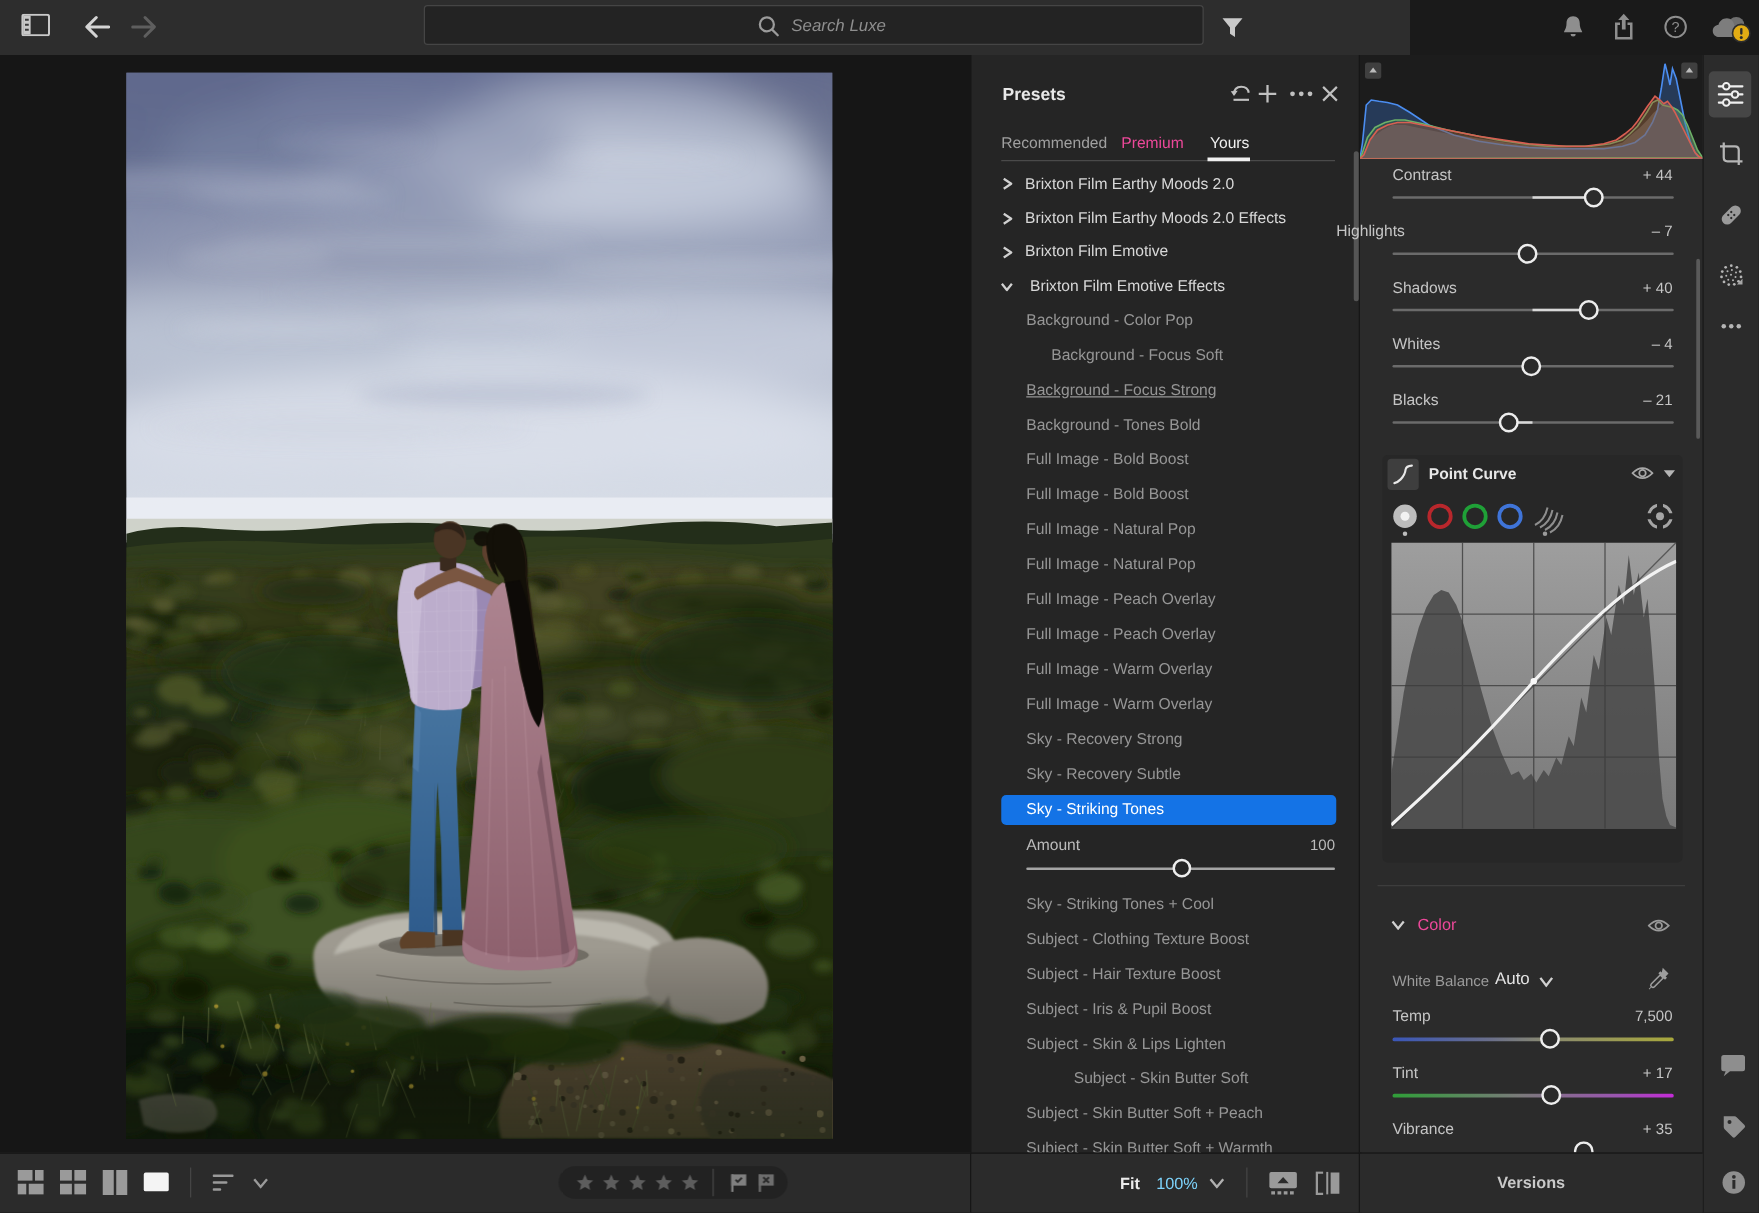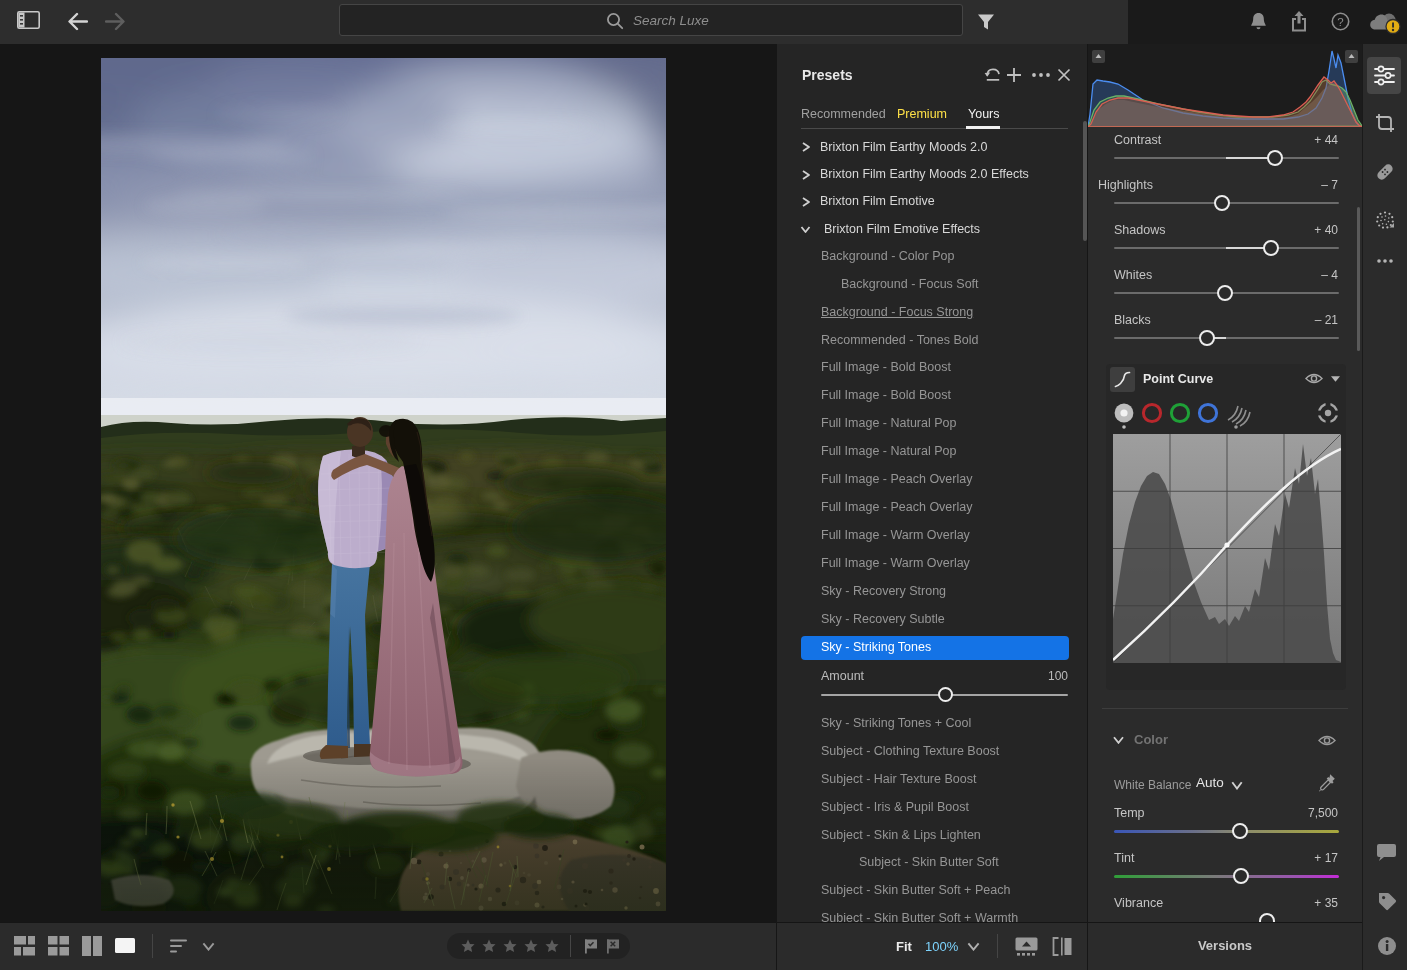--- a/index.html
+++ b/index.html
@@ -878,21 +878,21 @@
 </svg>
 <svg class="abs" style="left:1031px;top:72px" width="20" height="6" viewBox="0 0 20 6">
   <circle cx="3" cy="3" r="1.9" fill="#c0c0c0"></circle>
     <circle cx="10" cy="3" r="1.9" fill="#c0c0c0"></circle>
     <circle cx="17" cy="3" r="1.9" fill="#c0c0c0"></circle>
 </svg>
 <svg class="abs" style="left:1057px;top:68px" width="14" height="14" viewBox="0 0 14 14">
   <path d="M1.5 1.5 L12.5 12.5 M12.5 1.5 L1.5 12.5" stroke="#c0c0c0" stroke-width="1.7"></path>
 </svg>
 <div class="abs" style="left:801px;top:107px;color:#a0a0a0;font-size:12.5px;">Recommended</div>
-<div class="abs" style="left:897px;top:107px;color:#fde047;font-size:12.5px;text-align:center;">Premium</div>
+<div class="abs" style="left:897px;top:107px;color:#ec4899;font-size:12.5px;text-align:center;">Premium</div>
 <div class="abs" style="left:968px;top:107px;color:#f0f0f0;font-size:12.5px;">Yours</div>
 <div class="abs" style="left:801px;top:128px;width:267px;height:1px;background:#4a4a4a;"></div>
 <div class="abs" style="left:966px;top:126px;width:34px;height:2.5px;background:#f0f0f0;"></div>
 <div class="abs" style="left:1083px;top:121px;width:4px;height:120px;background:#555555;border-radius:2px;"></div>
 <svg class="abs" style="left:801px;top:142px" width="10" height="10" viewBox="0 0 10 10">
     <path d="M2 1 L8 5 L2 9" fill="none" stroke="#d0d0d0" stroke-width="1.8" stroke-linejoin="round"></path>
   </svg>
 <div class="abs" style="left:820px;top:140.0px;color:#d8d8d8;font-size:12.5px;text-align:right;">Brixton Film Earthy Moods 2.0</div>
 <svg class="abs" style="left:801px;top:170px" width="10" height="10" viewBox="0 0 10 10">
     <path d="M2 1 L8 5 L2 9" fill="none" stroke="#d0d0d0" stroke-width="1.8" stroke-linejoin="round"></path>
@@ -902,21 +902,21 @@
     <path d="M2 1 L8 5 L2 9" fill="none" stroke="#d0d0d0" stroke-width="1.8" stroke-linejoin="round"></path>
   </svg>
 <div class="abs" style="left:820px;top:194.4px;color:#d8d8d8;font-size:12.5px;">Brixton Film Emotive</div>
 <svg class="abs" style="left:800px;top:224px" width="11" height="11" viewBox="0 0 11 11">
     <path d="M1.5 3 L5.5 8 L9.5 3" fill="none" stroke="#d0d0d0" stroke-width="1.8" stroke-linejoin="round"></path>
   </svg>
 <div class="abs" style="left:824px;top:221.6px;color:#d8d8d8;font-size:12.5px;">Brixton Film Emotive Effects</div>
 <div class="abs" style="left:821px;top:248.8px;color:#969696;font-size:12.5px;">Background - Color Pop</div>
 <div class="abs" style="left:821px;top:276.7px;color:#969696;font-size:12.5px;margin-left:20px;">Background - Focus Soft</div>
 <div class="abs" style="left:821px;top:304.6px;color:#969696;font-size:12.5px;text-decoration:underline;">Background - Focus Strong</div>
-<div class="abs" style="left:821px;top:332.5px;color:#969696;font-size:12.5px;">Recommended - Tones Bold</div>
+<div class="abs" style="left:821px;top:332.5px;color:#969696;font-size:12.5px;">Background - Tones Bold</div>
 <div class="abs" style="left:821px;top:360.4px;color:#969696;font-size:12.5px;">Full Image - Bold Boost</div>
 <div class="abs" style="left:821px;top:388.3px;color:#969696;font-size:12.5px;">Full Image - Bold Boost</div>
 <div class="abs" style="left:821px;top:416.2px;color:#969696;font-size:12.5px;">Full Image - Natural Pop</div>
 <div class="abs" style="left:821px;top:444.1px;color:#969696;font-size:12.5px;">Full Image - Natural Pop</div>
 <div class="abs" style="left:821px;top:472.0px;color:#969696;font-size:12.5px;">Full Image - Peach Overlay</div>
 <div class="abs" style="left:821px;top:499.9px;color:#969696;font-size:12.5px;">Full Image - Peach Overlay</div>
 <div class="abs" style="left:821px;top:527.8px;color:#969696;font-size:12.5px;">Full Image - Warm Overlay</div>
 <div class="abs" style="left:821px;top:555.7px;color:#969696;font-size:12.5px;">Full Image - Warm Overlay</div>
 <div class="abs" style="left:821px;top:583.6px;color:#969696;font-size:12.5px;">Sky - Recovery Strong</div>
 <div class="abs" style="left:821px;top:611.5px;color:#969696;font-size:12.5px;">Sky - Recovery Subtle</div>
@@ -944,21 +944,21 @@
   <rect x="4" y="6" width="13" height="13" rx="2" fill="#3f3f3f"></rect>
   <path d="M7.5 14 L10.5 10 L13.5 14 Z" fill="#bbbbbb"></path>
   <rect x="257" y="6" width="13" height="13" rx="2" fill="#3f3f3f"></rect>
   <path d="M260.5 14 L263.5 10 L266.5 14 Z" fill="#bbbbbb"></path>
 </svg>
 <div class="abs" style="left:1114px;top:133px;color:#c5c5c5;font-size:12.5px;">Contrast</div>
 <div class="abs" style="left:1280px;top:133px;width:58px;text-align:right;color:#c5c5c5;font-size:12px;">+ 44</div>
 <div class="abs" style="left:1114px;top:157px;width:225px;height:2px;background:#6b6b6b;border-radius:1px;"></div>
 <div class="abs" style="left:1226px;top:157px;width:49px;height:2px;background:#d8d8d8;"></div>
 <div class="abs" style="left:1267px;top:150px;width:16px;height:16px;border:2px solid #ededed;border-radius:50%;background:#2b2b2b;"></div>
-<div class="abs" style="left:1098px;top:178px;color:#c5c5c5;font-size:12.5px;">Highlights</div>
+<div class="abs" style="left:1069px;top:178px;color:#c5c5c5;font-size:12.5px;">Highlights</div>
 <div class="abs" style="left:1280px;top:178px;width:58px;text-align:right;color:#c5c5c5;font-size:12px;">– 7</div>
 <div class="abs" style="left:1114px;top:202px;width:225px;height:2px;background:#6b6b6b;border-radius:1px;"></div>
 <div class="abs" style="left:1222px;top:202px;width:4px;height:2px;background:#d8d8d8;"></div>
 <div class="abs" style="left:1214px;top:195px;width:16px;height:16px;border:2px solid #ededed;border-radius:50%;background:#2b2b2b;"></div>
 <div class="abs" style="left:1114px;top:223px;color:#c5c5c5;font-size:12.5px;">Shadows</div>
 <div class="abs" style="left:1280px;top:223px;width:58px;text-align:right;color:#c5c5c5;font-size:12px;">+ 40</div>
 <div class="abs" style="left:1114px;top:247px;width:225px;height:2px;background:#6b6b6b;border-radius:1px;"></div>
 <div class="abs" style="left:1226px;top:247px;width:45px;height:2px;background:#d8d8d8;"></div>
 <div class="abs" style="left:1263px;top:240px;width:16px;height:16px;border:2px solid #ededed;border-radius:50%;background:#2b2b2b;"></div>
 <div class="abs" style="left:1114px;top:268px;color:#c5c5c5;font-size:12.5px;">Whites</div>
@@ -1024,21 +1024,21 @@
   </g>
   <path d="M0 229 L228 0" stroke="#3a3a3a" stroke-width="1" opacity="0.7"></path>
   <path d="M0 226 C 40 190 80 150 114 111 C 150 72 190 32 228 15" fill="none" stroke="#f2f2f2" stroke-width="2.5"></path>
   <circle cx="114" cy="111" r="2.6" fill="#f8f8f8"></circle>
 </svg>
 <div class="abs" style="left:1102px;top:708px;width:246px;height:1px;background:#3d3d3d;"></div>
 
 <svg class="abs" style="left:1113px;top:736px" width="11" height="8" viewBox="0 0 11 8">
   <path d="M1 1.2 L5.5 6.8 L10 1.2" fill="none" stroke="#d0d0d0" stroke-width="1.8"></path>
 </svg>
-<div class="abs" style="left:1134px;top:732px;color:#737373;font-size:13px;font-weight:bold;">Color</div>
+<div class="abs" style="left:1134px;top:732px;color:#ec4899;font-size:13px;font-weight:normal;">Color</div>
 <svg class="abs" style="left:1318px;top:734px" width="18" height="13" viewBox="0 0 18 13">
   <path d="M1 6.5 Q9 -1.5 17 6.5 Q9 14.5 1 6.5 Z" fill="none" stroke="#9a9a9a" stroke-width="1.4"></path>
   <circle cx="9" cy="6.5" r="2.6" fill="none" stroke="#9a9a9a" stroke-width="1.4"></circle>
 </svg>
 <div class="abs" style="left:1114px;top:778px;color:#9b9b9b;font-size:12px;">White Balance</div>
 <div class="abs" style="left:1196px;top:775px;color:#e4e4e4;font-size:13.5px;">Auto</div>
 <svg class="abs" style="left:1231px;top:781px" width="12" height="9" viewBox="0 0 12 9">
   <path d="M1.3 1.3 L6 7.5 L10.7 1.3" fill="none" stroke="#d0d0d0" stroke-width="1.9"></path>
 </svg>
 <svg class="abs" style="left:1318px;top:773px" width="18" height="19" viewBox="0 0 18 19">

